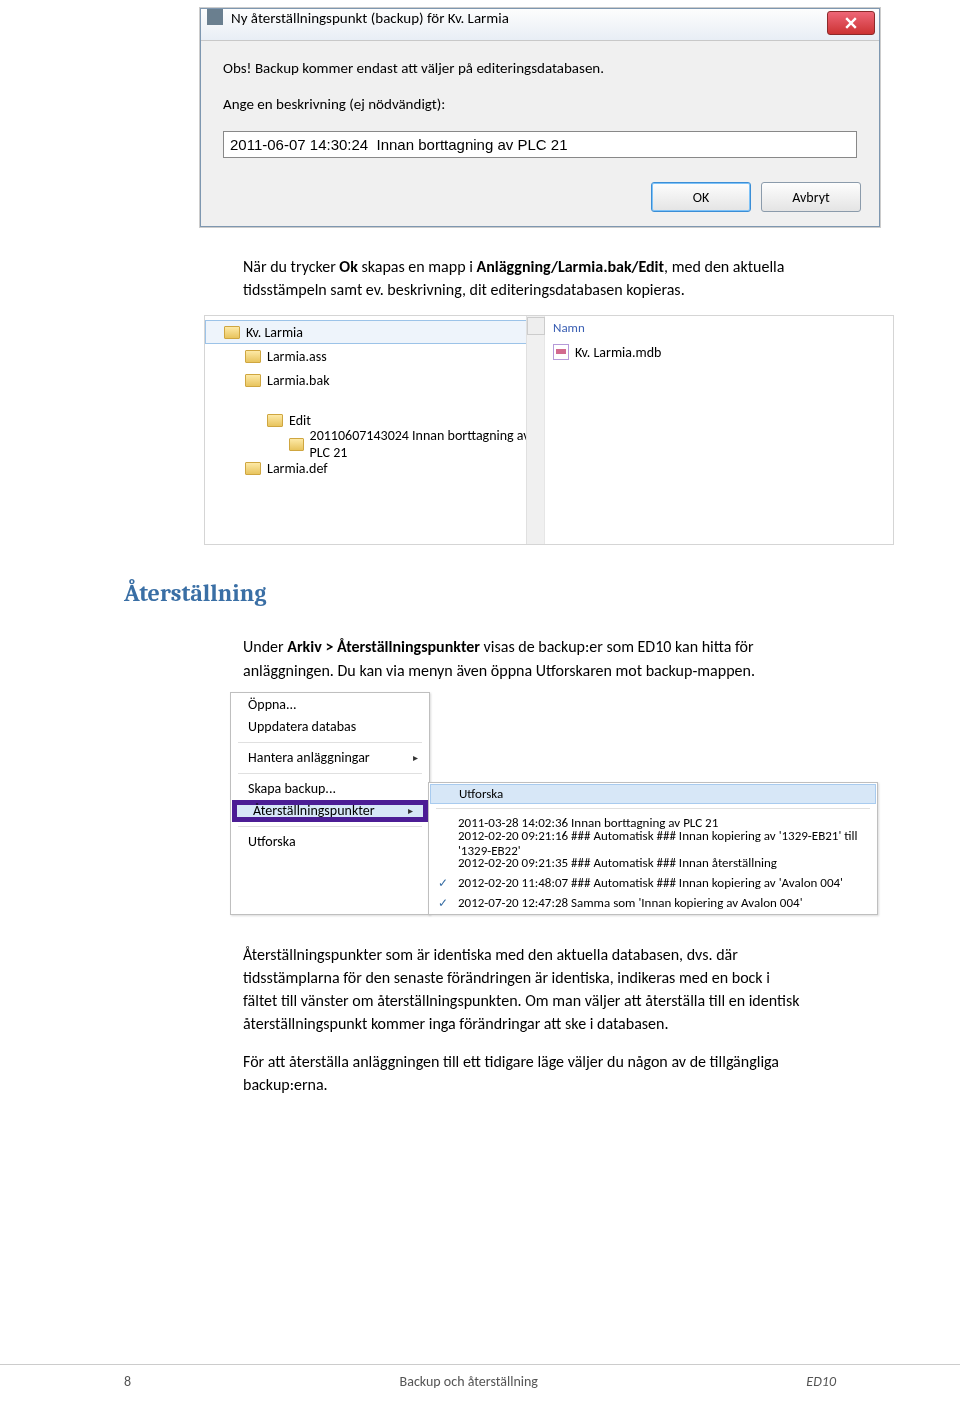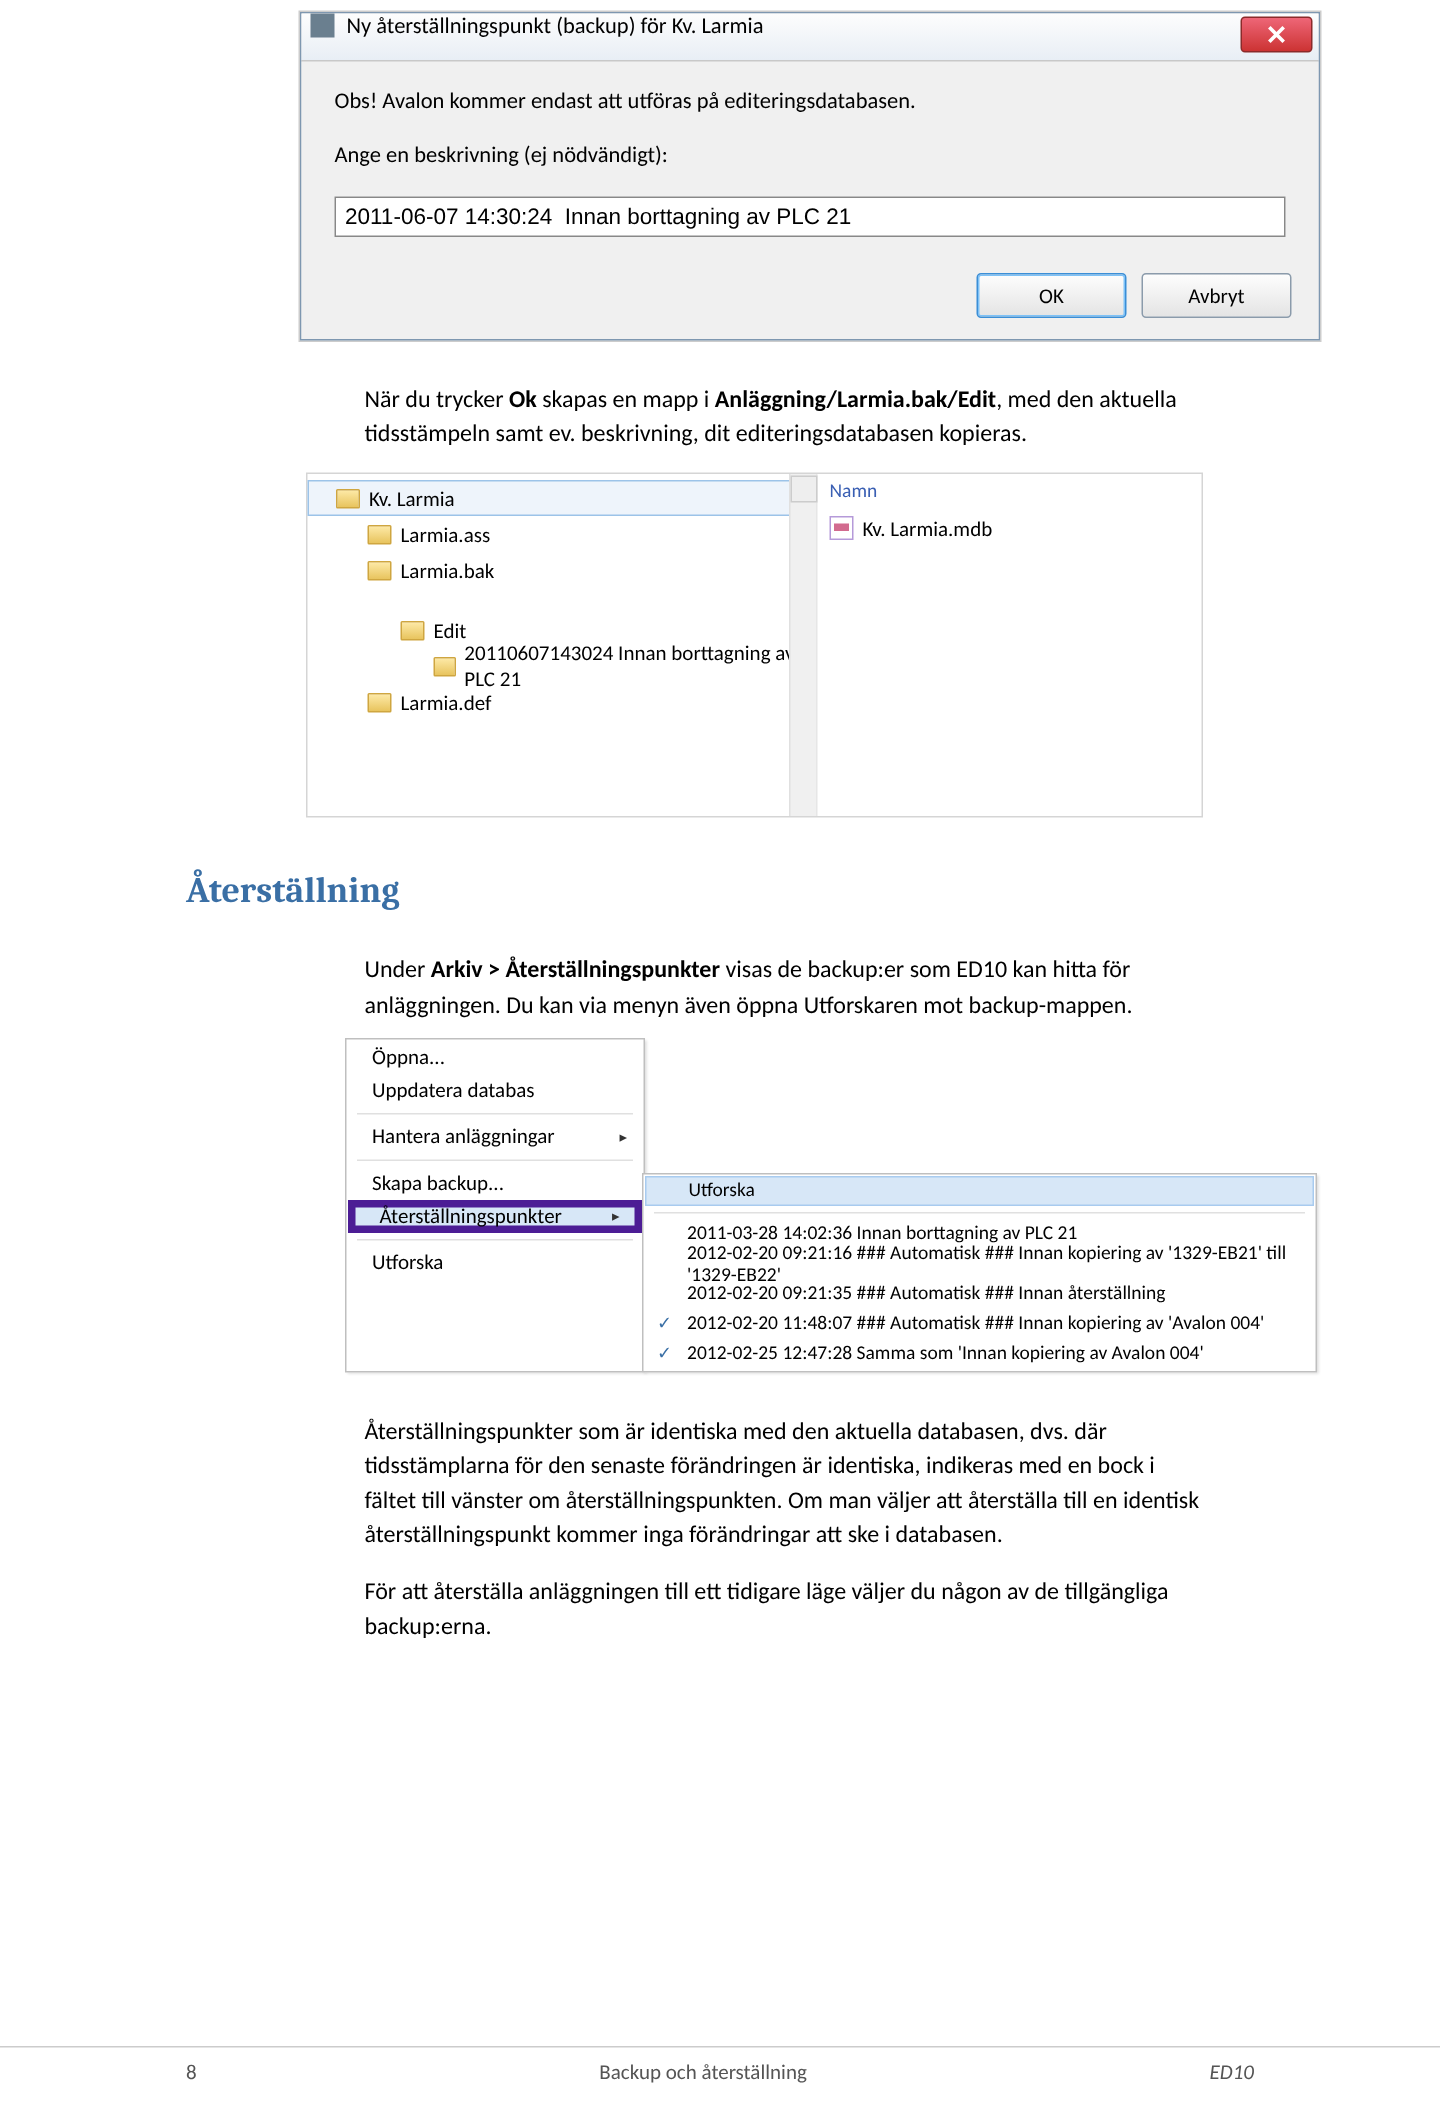--- a/index.html
+++ b/index.html
@@ -85,21 +85,21 @@
     font-size: 16px;
     line-height: 1.45;
   }
   .bodytext b { font-weight: bold; }
 
   
   .explorer {
     display: flex;
     margin: 14px 0 0 204px;
     border: 1px solid #d5d5d5;
-    width: 598px;
+    width: 690px;
     height: 230px;
     background: #fff;
   }
   .exp-left {
     width: 340px;
     border-right: 1px solid #e6e6e6;
     position: relative;
     padding: 4px 0;
   }
   .exp-left-scroll {
@@ -203,21 +203,21 @@
     <div class="dlg-titlebar">
       <span class="dlg-icon"></span>
       <span class="dlg-title">Ny återställningspunkt (backup) för Kv. Larmia</span>
       <div class="dlg-close">
         <svg viewBox="0 0 10 10">
             <path d="M1 1 L9 9 M9 1 L1 9" stroke="#fff" stroke-width="2"></path>
           </svg>
       </div>
     </div>
     <div class="dlg-body">
-      <div class="dlg-text">Obs! Avalon kommer endast att utföras på editeringsdatabasen.</div>
+      <div class="dlg-text">Obs! Backup kommer endast att väljer på editeringsdatabasen.</div>
       <div class="dlg-text">Ange en beskrivning (ej nödvändigt):</div>
       <input class="dlg-input" value="2011-06-07 14:30:24  Innan borttagning av PLC 21" style="">
     </div>
     <div class="dlg-buttons">
       <div class="dlg-btn primary">OK</div>
       <div class="dlg-btn">Avbryt</div>
     </div>
   </div>
 
   <p class="bodytext">
@@ -306,21 +306,21 @@
         </div>
       <div class="mi2">
           <span>2012-02-20 09:21:35 ### Automatisk ### Innan återställning</span>
         </div>
       <div class="mi2">
           <span class="chk">✓</span>
           <span>2012-02-20 11:48:07 ### Automatisk ### Innan kopiering av 'Avalon  004'</span>
         </div>
       <div class="mi2">
           <span class="chk">✓</span>
-          <span>2012-02-25 12:47:28 Samma som 'Innan kopiering av Avalon 004'</span>
+          <span>2012-07-20 12:47:28 Samma som 'Innan kopiering av Avalon 004'</span>
         </div>
     </div>
   </div>
 
   <p class="bodytext" style="margin-top:28px">Återställningspunkter som är identiska med den aktuella databasen, dvs. där tidsstämplarna för den senaste förändringen är identiska, indikeras med en bock i fältet till vänster om återställningspunkten. Om man väljer att återställa till en identisk återställningspunkt kommer inga förändringar att ske i databasen.</p>
   <p class="bodytext" style="margin-top:14px">För att återställa anläggningen till ett tidigare läge väljer du någon av de tillgängliga backup:erna.</p>
 
   <div class="footer">
     <span>8</span>
     <span>Backup och återställning</span>

